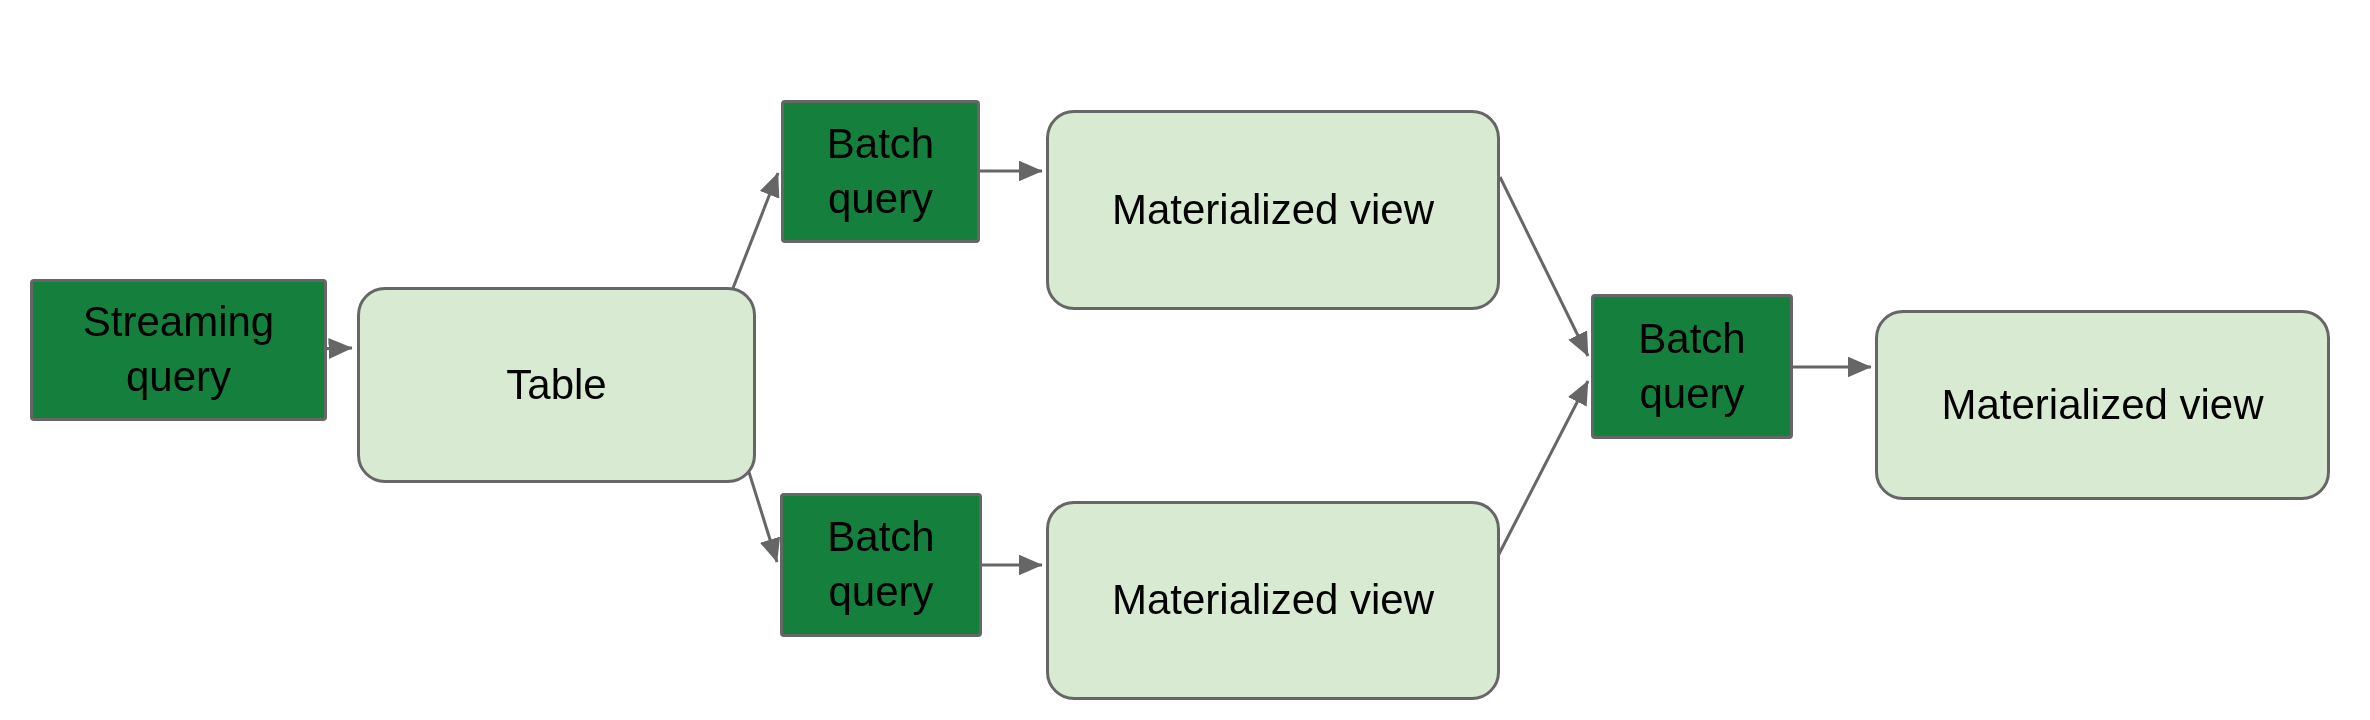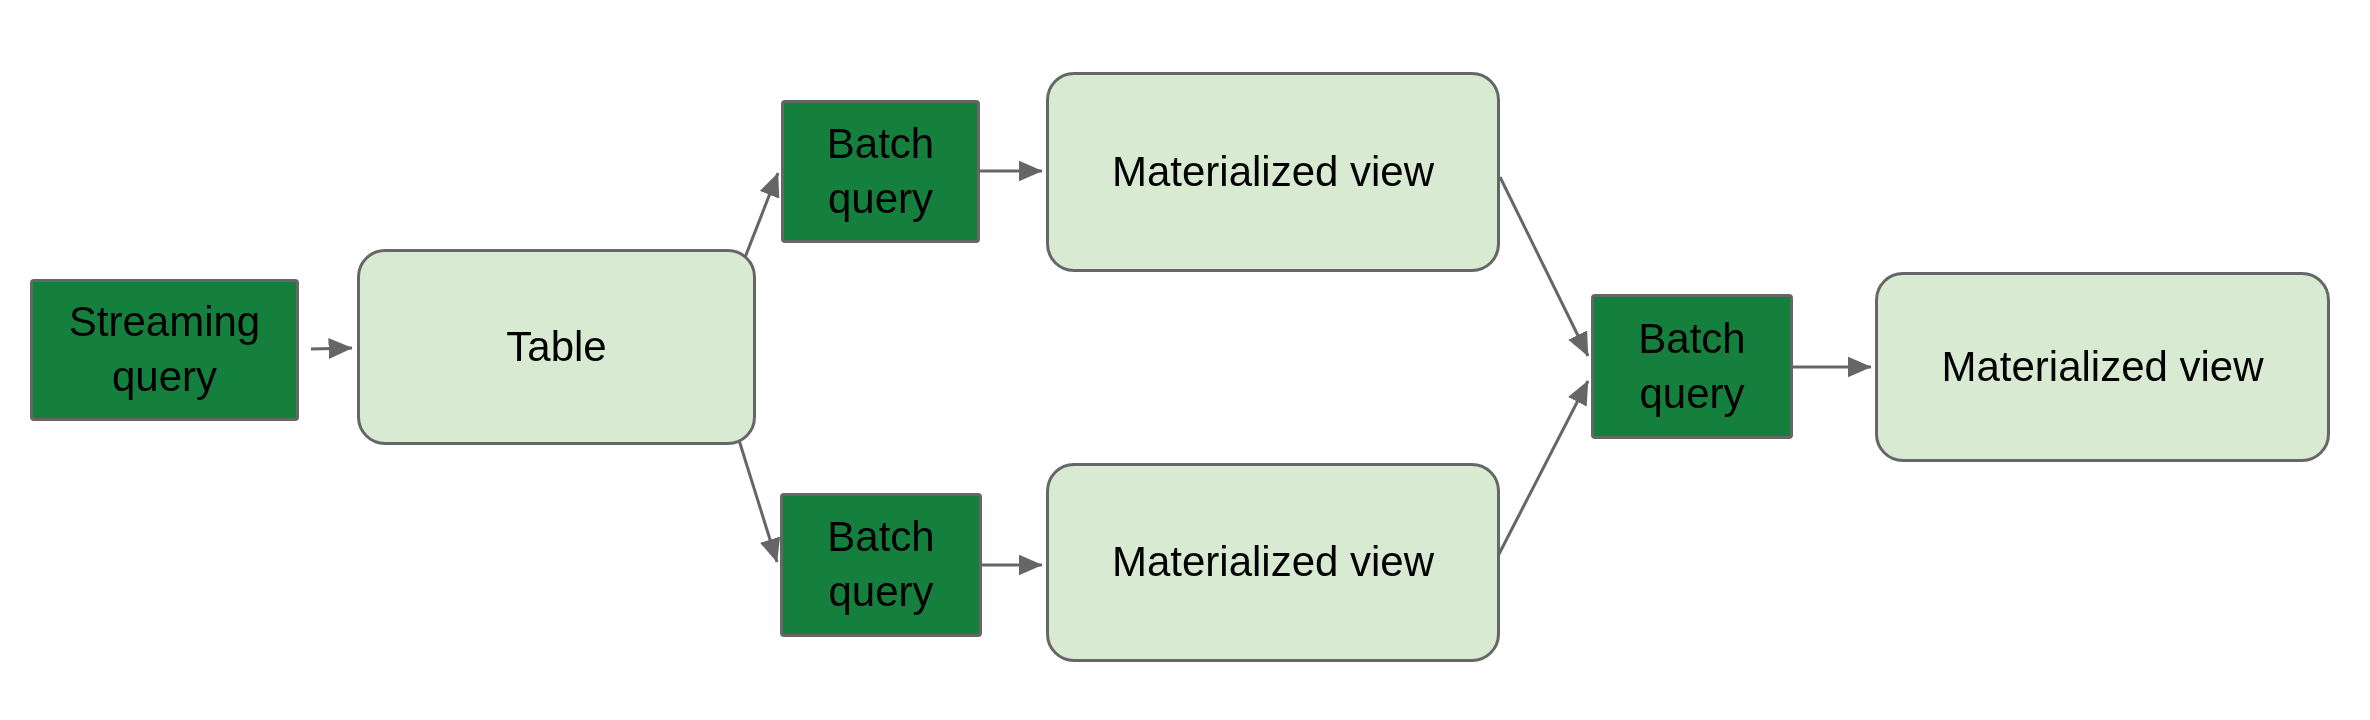--- a/index.html
+++ b/index.html
@@ -38,20 +38,21 @@
   .node-query {
     background: #15803d;
     border: 3px solid #666666;
     border-radius: 4px;
     text-align: center;
   }
   .node-data {
     background: #d9ead3;
     border: 3px solid #666666;
     border-radius: 28px;
+    margin-top: 38px;
   }
   .node-label {
     display: inline-block;
   }
 </style>
 </head>
 <body>
 
 <div class="canvas">
 
@@ -64,21 +65,21 @@
     <line x1="311" y1="349" x2="352" y2="348" stroke="#666666" stroke-width="3" marker-end="url(#arw)"></line>
     <line x1="710" y1="347" x2="778" y2="173" stroke="#666666" stroke-width="3" marker-end="url(#arw)"></line>
     <line x1="710" y1="347" x2="777" y2="562" stroke="#666666" stroke-width="3" marker-end="url(#arw)"></line>
     <line x1="980" y1="171" x2="1042" y2="171" stroke="#666666" stroke-width="3" marker-end="url(#arw)"></line>
     <line x1="982" y1="565" x2="1042" y2="565" stroke="#666666" stroke-width="3" marker-end="url(#arw)"></line>
     <line x1="1500" y1="177" x2="1588" y2="356" stroke="#666666" stroke-width="3" marker-end="url(#arw)"></line>
     <line x1="1498" y1="556" x2="1588" y2="381" stroke="#666666" stroke-width="3" marker-end="url(#arw)"></line>
     <line x1="1793" y1="367" x2="1871" y2="367" stroke="#666666" stroke-width="3" marker-end="url(#arw)"></line>
   </svg>
 
-  <div class="node node-query" style="left:30px; top:279px; width:269px; height:142px;">
+  <div class="node node-query" style="left:30px; top:279px; width:297px; height:142px;">
     <span class="node-label">Streaming query</span>
   </div>
 
   <div class="node node-data" style="left:357px; top:249px; width:399px; height:196px;">
     <span class="node-label">Table</span>
   </div>
 
   <div class="node node-query" style="left:781px; top:100px; width:199px; height:143px;">
     <span class="node-label">Batch query</span>
   </div>

